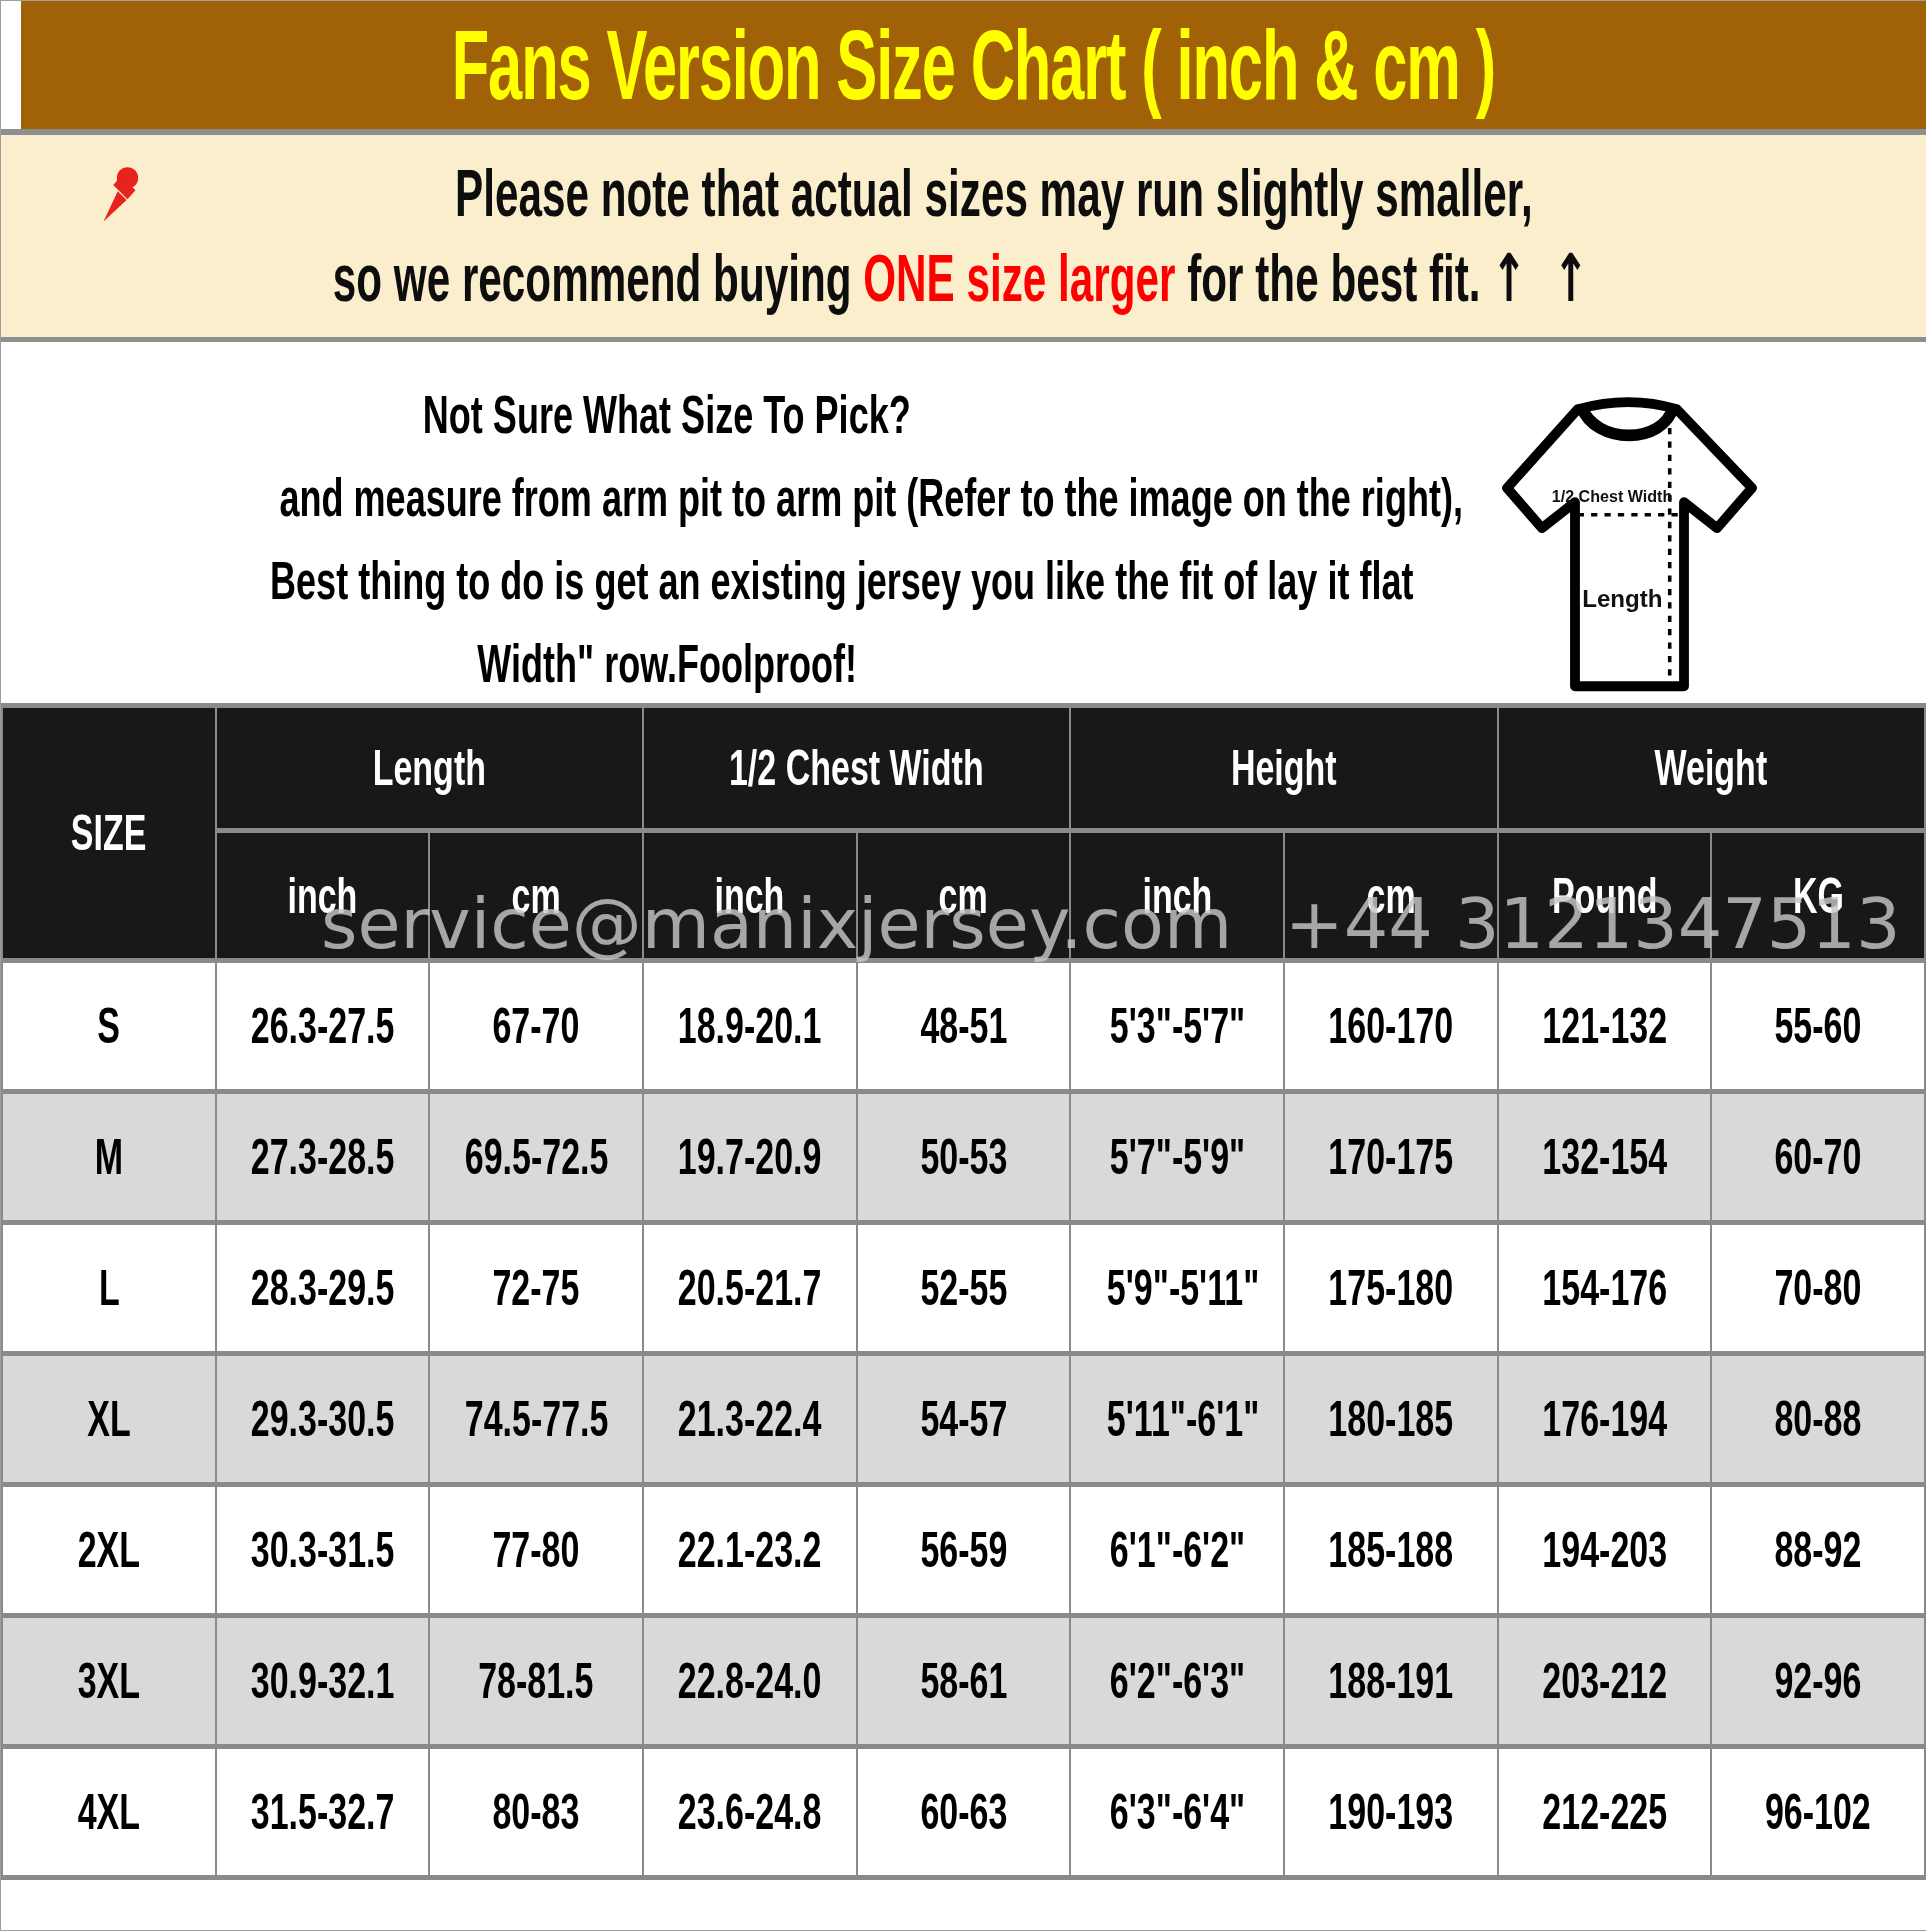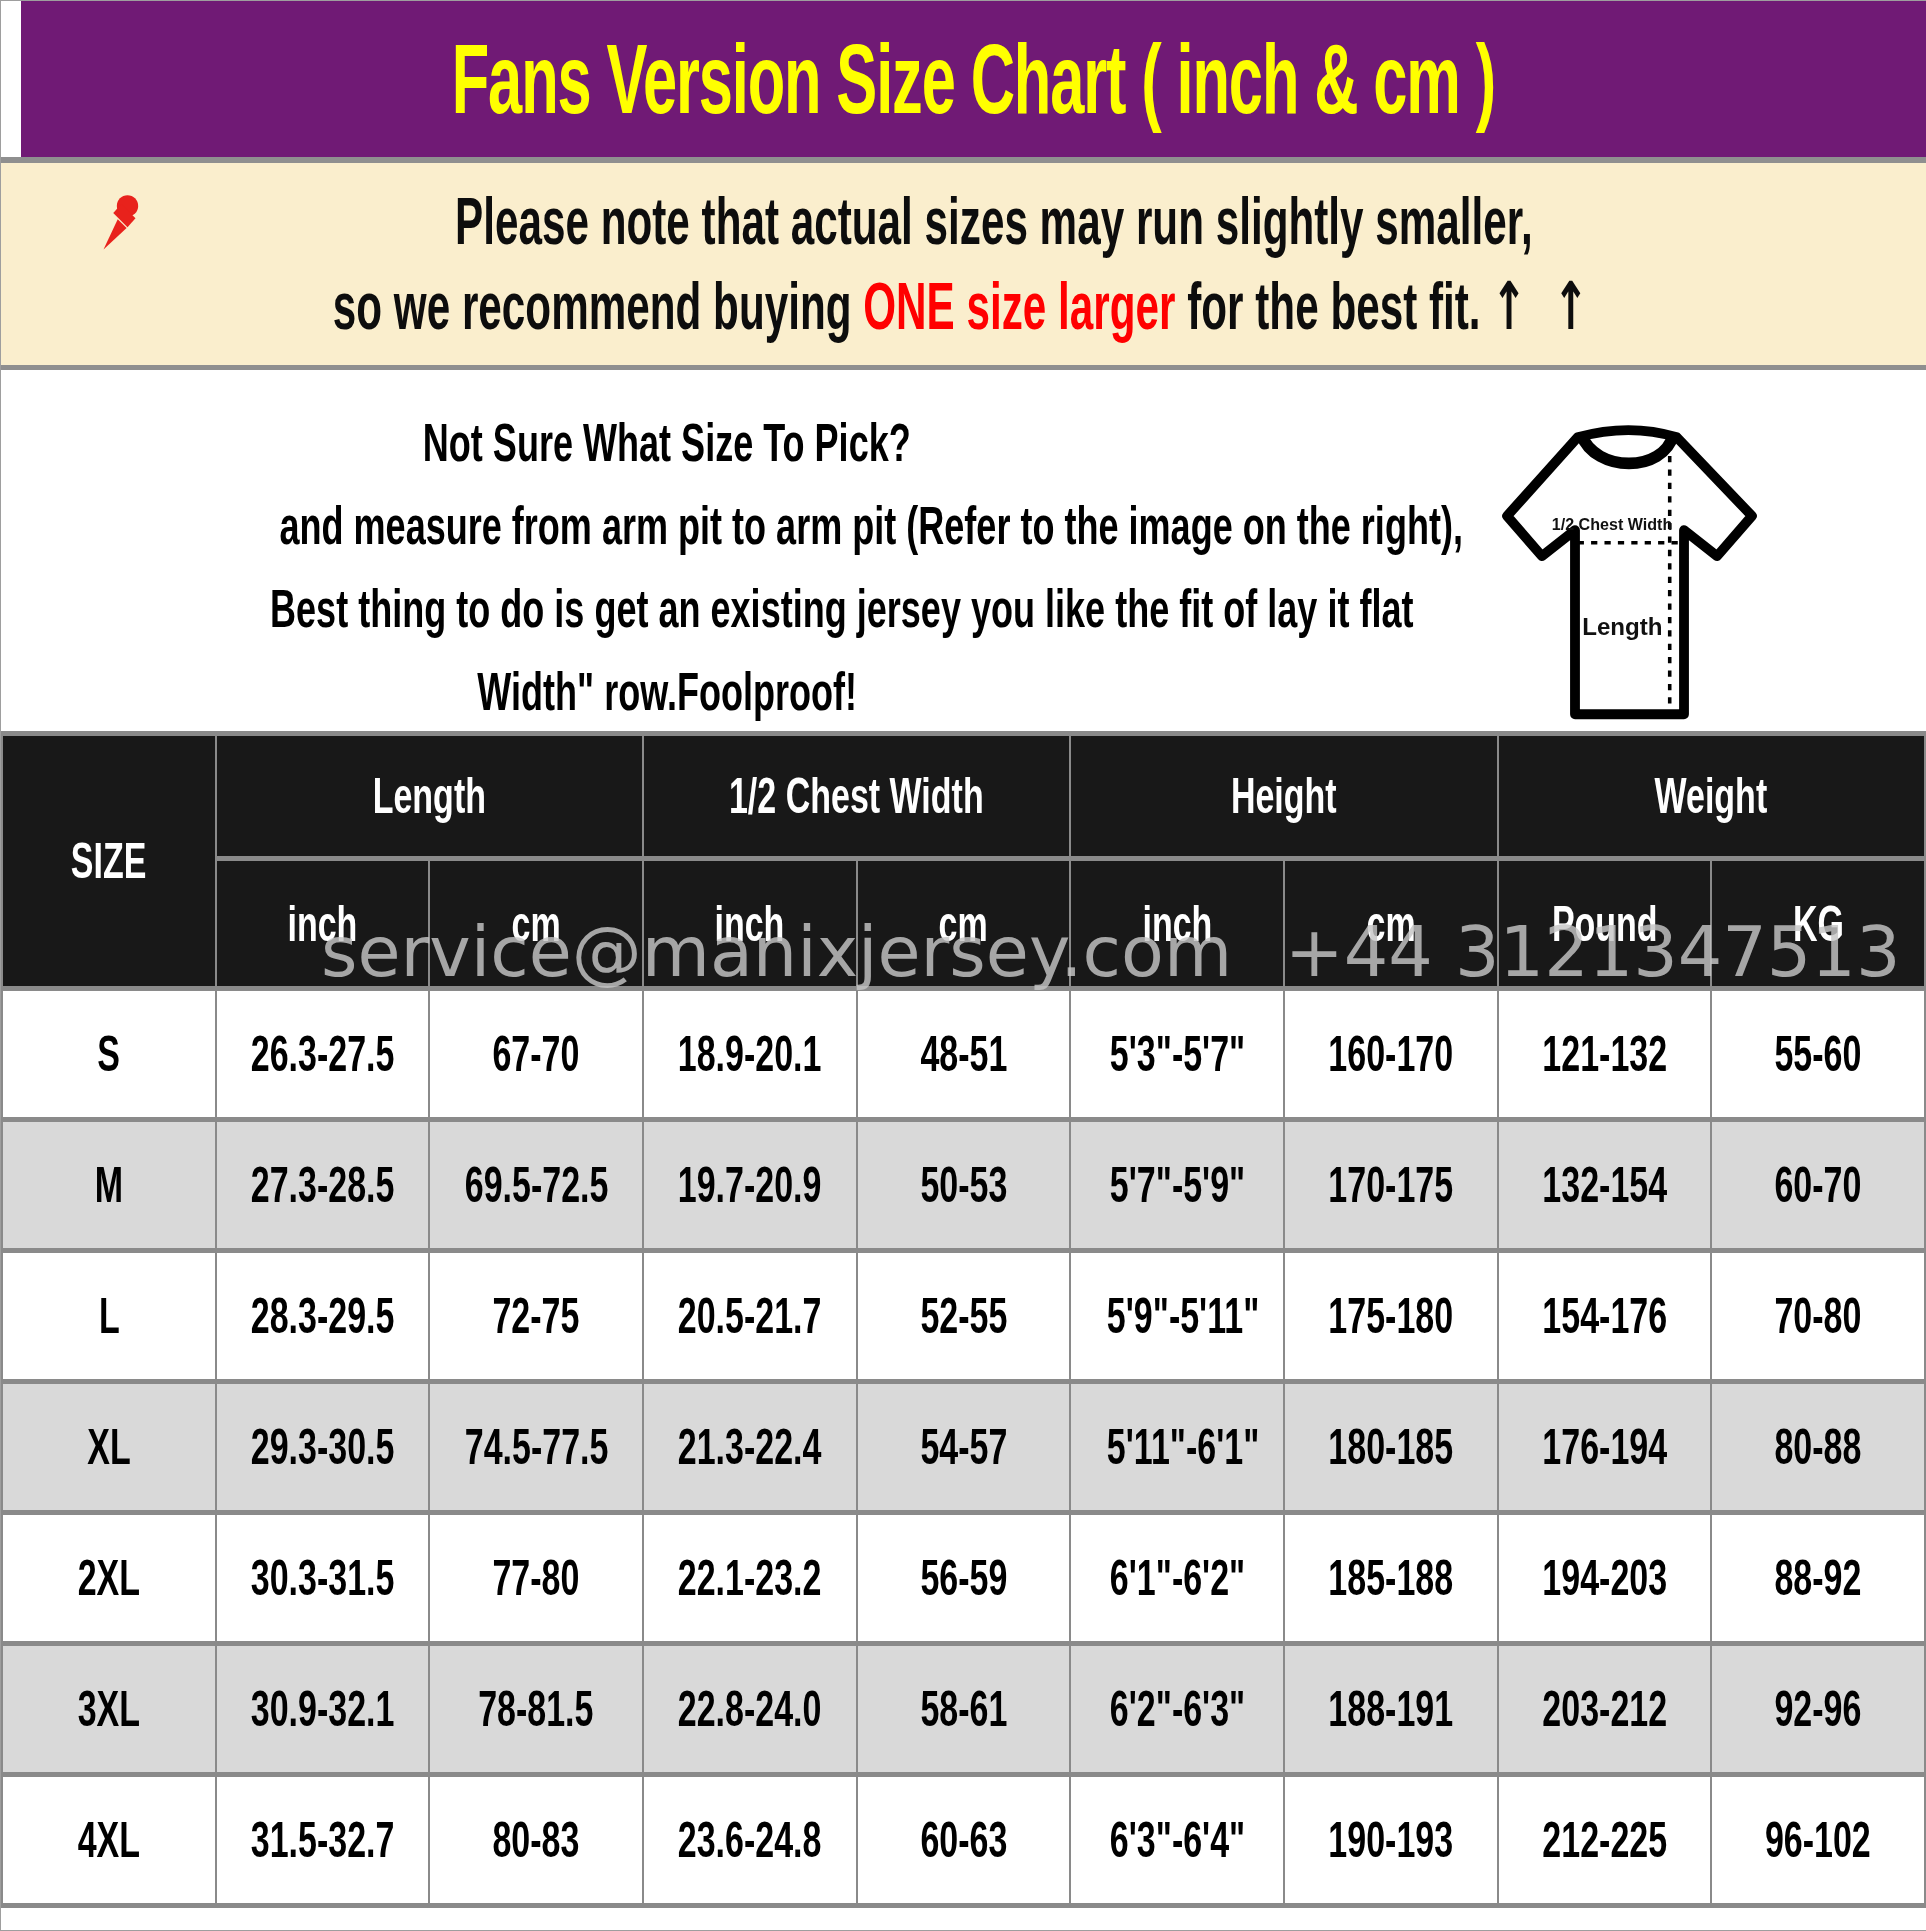--- a/index.html
+++ b/index.html
@@ -12,21 +12,21 @@
   
   .cx{ display:inline-block; white-space:nowrap; transform-origin:center; font-weight:bold; }
   .cx-title{ transform:scaleX(0.62); }
   .cx-note{ transform:scaleX(0.64); }
   .cx-guide{ transform:scaleX(0.68); }
   .cx-cell{ transform:scaleX(0.68); }
   .hr{ height:5.5px; background:#8f8f8f; }
 
   
   .title-bar{
-    height:156px; background:#701a75;
+    height:128px; background:#a16207;
     display:flex; align-items:center; justify-content:center;margin-left:20px;
   }
   .title-bar .cx{ color:#ffff00; font-size:99px; letter-spacing:-1.8px; }
 
   
   .notice{
     height:202px; background:#faeecd;
     display:flex; flex-direction:column; align-items:center; justify-content:center;
     gap:1px;
   }

